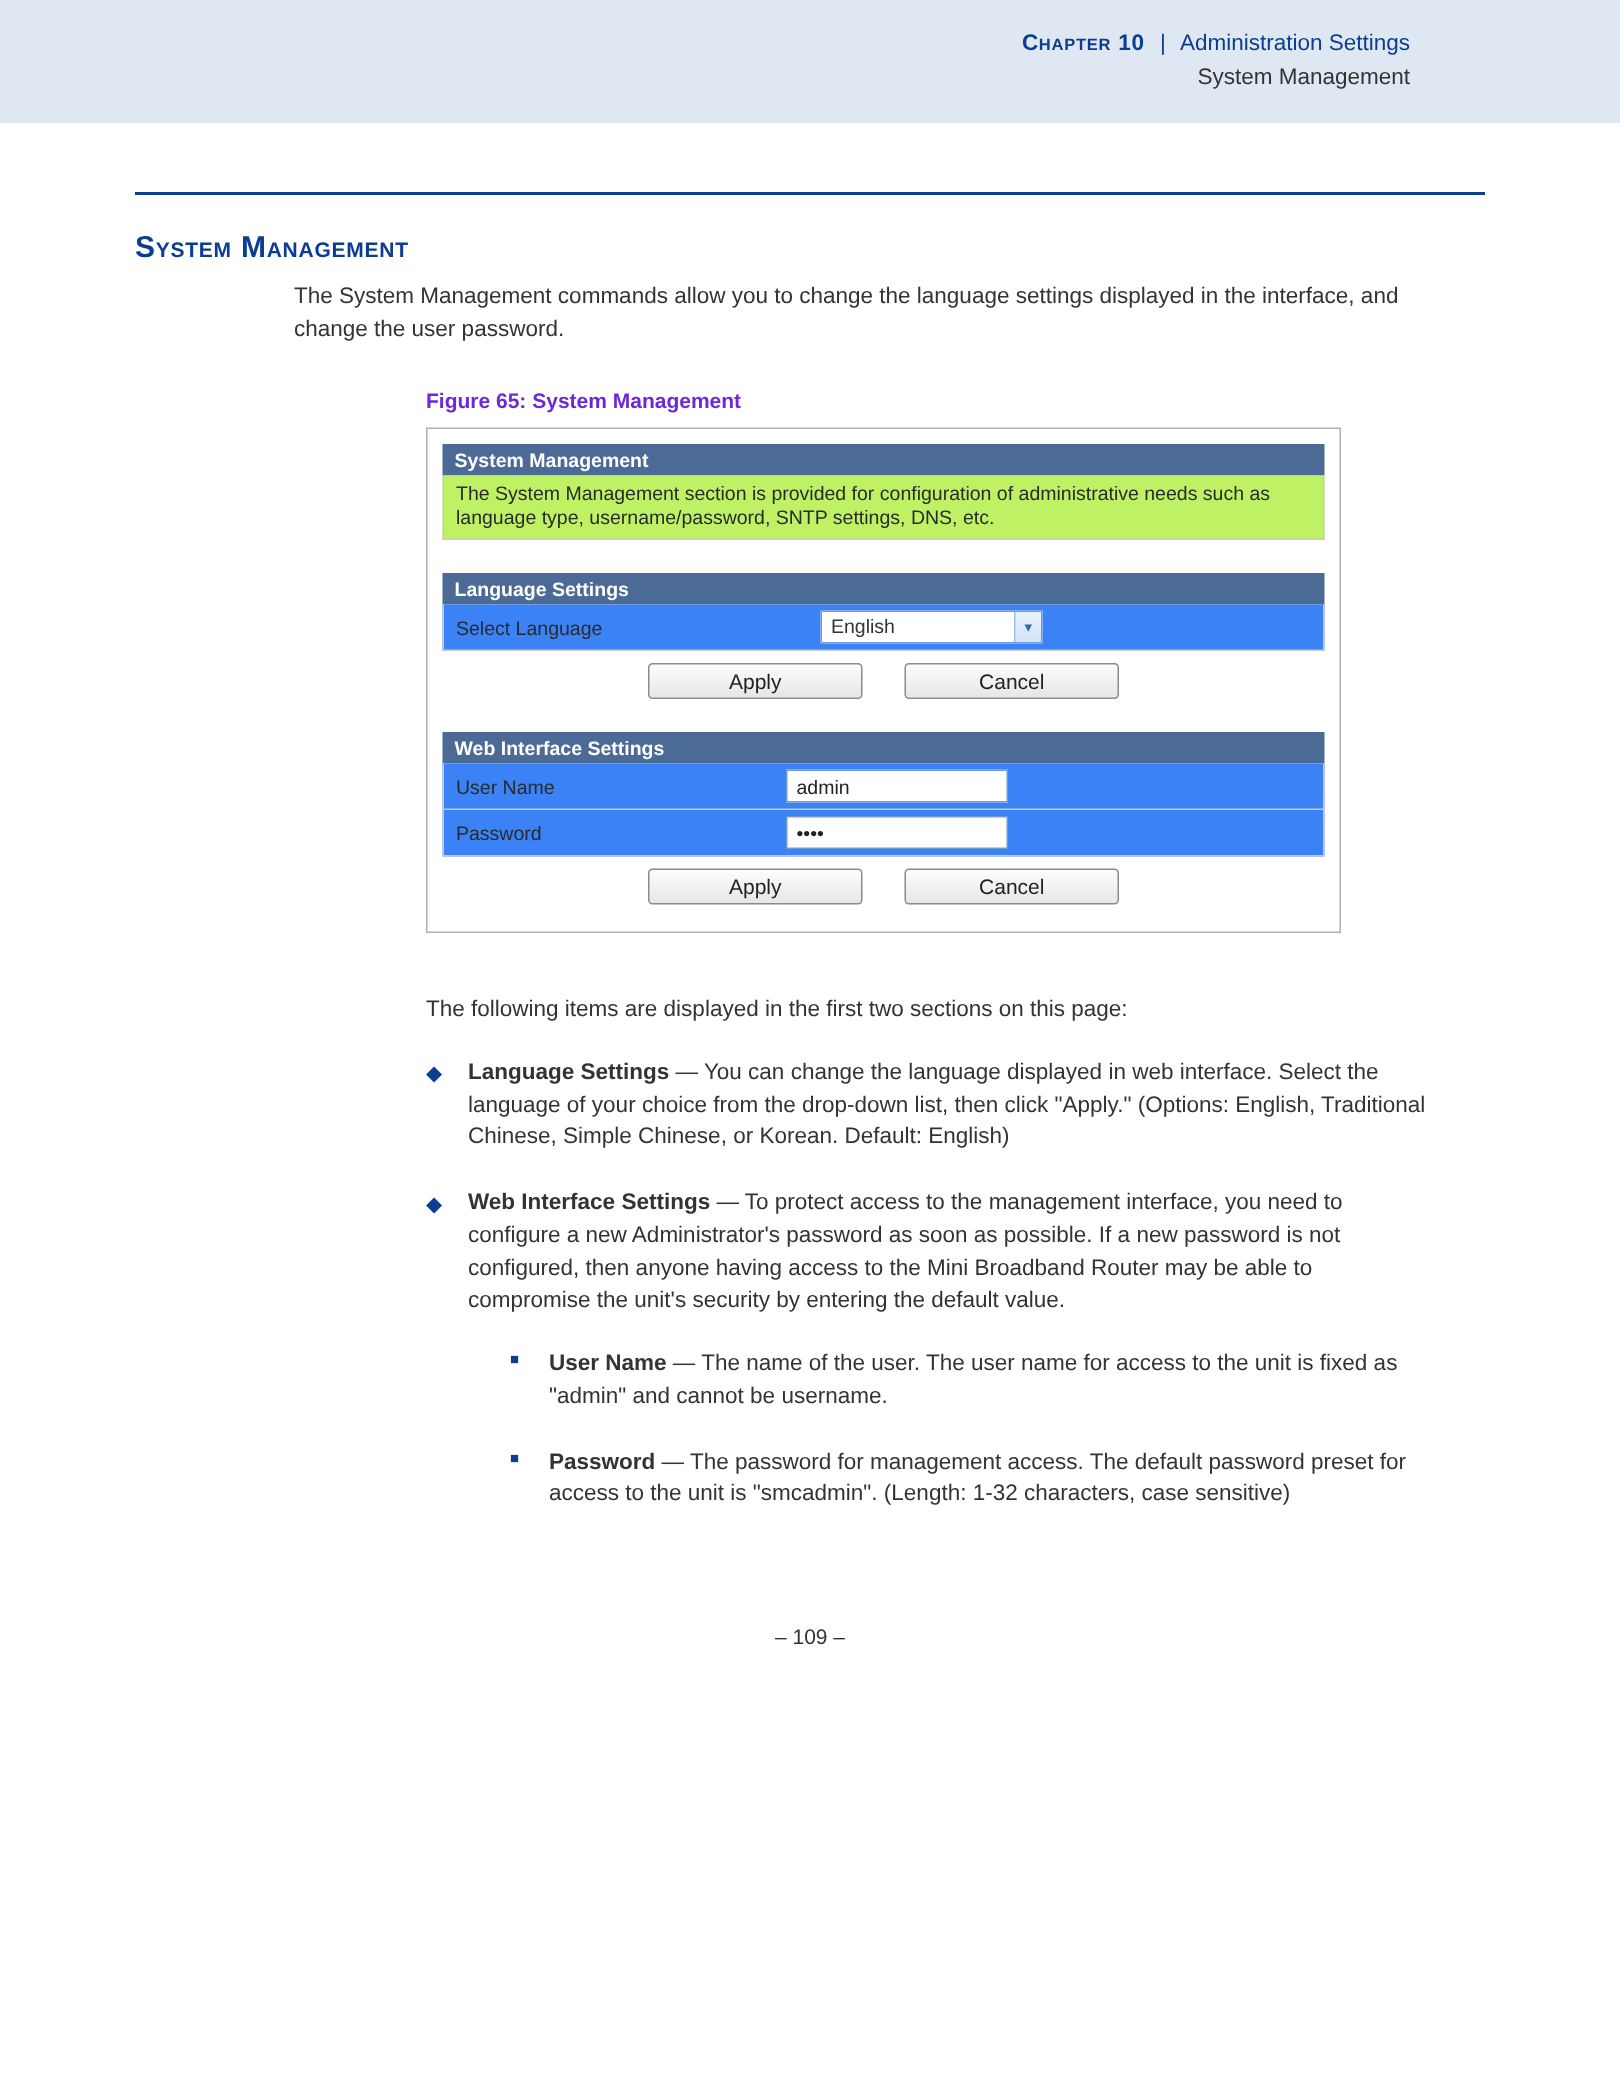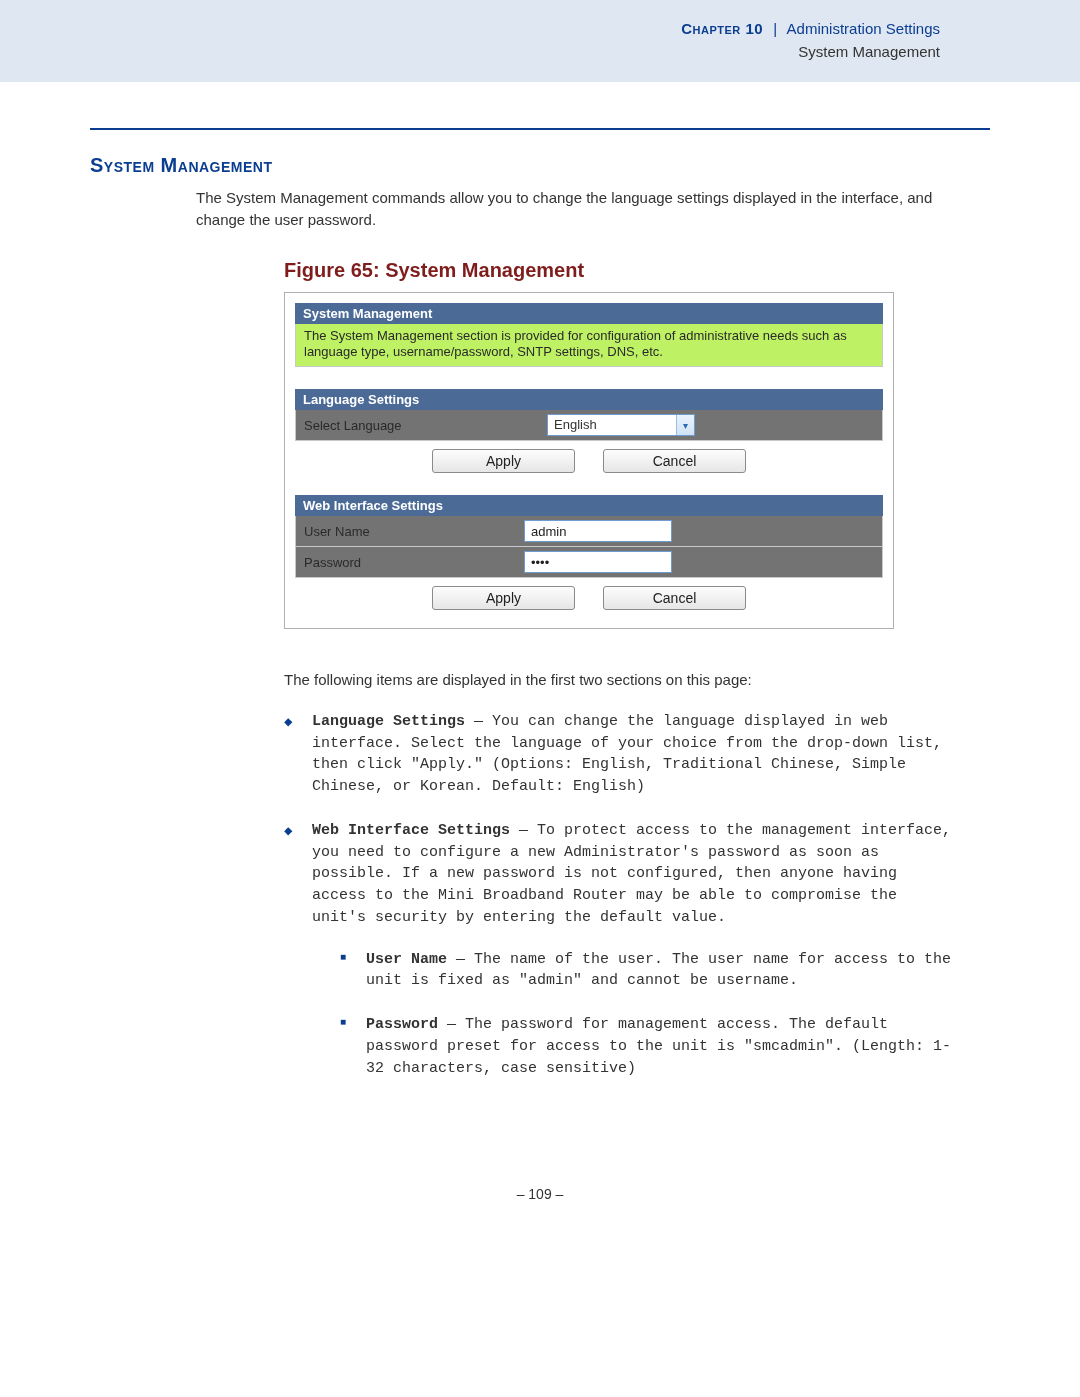--- a/index.html
+++ b/index.html
@@ -43,23 +43,23 @@
     font-variant: small-caps;
     letter-spacing: 0.5px;
     margin-bottom: 10px;
   }
   .intro {
     margin-left: 106px;
     margin-right: 30px;
     line-height: 1.45;
   }
   .fig-caption {
-    color: #7f1d1d;
-    font-weight: bold;
-    font-size: 20px;
+    color: #6d28d9;
+    font-weight: bold;
+    font-size: 14px;
     margin: 28px 0 10px 194px;
   }
   .figure-box {
     margin-left: 194px;
     border: 1px solid #b0b0b0;
     width: 610px;
     padding: 10px 10px 18px 10px;
     font-family: Arial, sans-serif;
     font-size: 13px;
   }
@@ -79,21 +79,21 @@
     background: #bef264;
   }
   .panel {
     margin-top: 22px;
   }
   .row {
     display: flex;
     align-items: center;
     border: 1px solid #c9c9c9;
     border-top: none;
-    background: #737373;
+    background: #3b82f6;
   }
   .row .lbl {
     width: 228px;
     padding: 5px 8px;
     color: #2a2a2a;
   }
   .row .val {
     padding: 4px 0;
   }
   .select-mimic {
@@ -147,21 +147,20 @@
     cursor: pointer;
   }
   .after-fig {
     margin: 40px 30px 0 194px;
     line-height: 1.45;
   }
   ul.diamond {
     list-style: none;
     padding-left: 0;
     margin: 20px 0 0 0;
-    font-family: Liberation Mono, monospace;
   }
   ul.diamond > li {
     position: relative;
     padding-left: 28px;
     margin-bottom: 22px;
   }
   ul.diamond > li::before {
     content: "◆";
     position: absolute;
     left: 0;
@@ -184,21 +183,21 @@
     position: absolute;
     left: 0;
     top: 2px;
     color: #0b3d91;
     font-size: 10px;
   }
   .footer {
     text-align: center;
     color: #333;
     font-size: 14px;
-    margin-top: 107px;
+    margin-top: 76px;
   }
   .b { font-weight: bold; }
 </style>
 </head>
 <body>
 
 <div class="header-band">
   <div>
     <span class="chapter">Chapter 10</span>
     <span class="sep">|</span>

